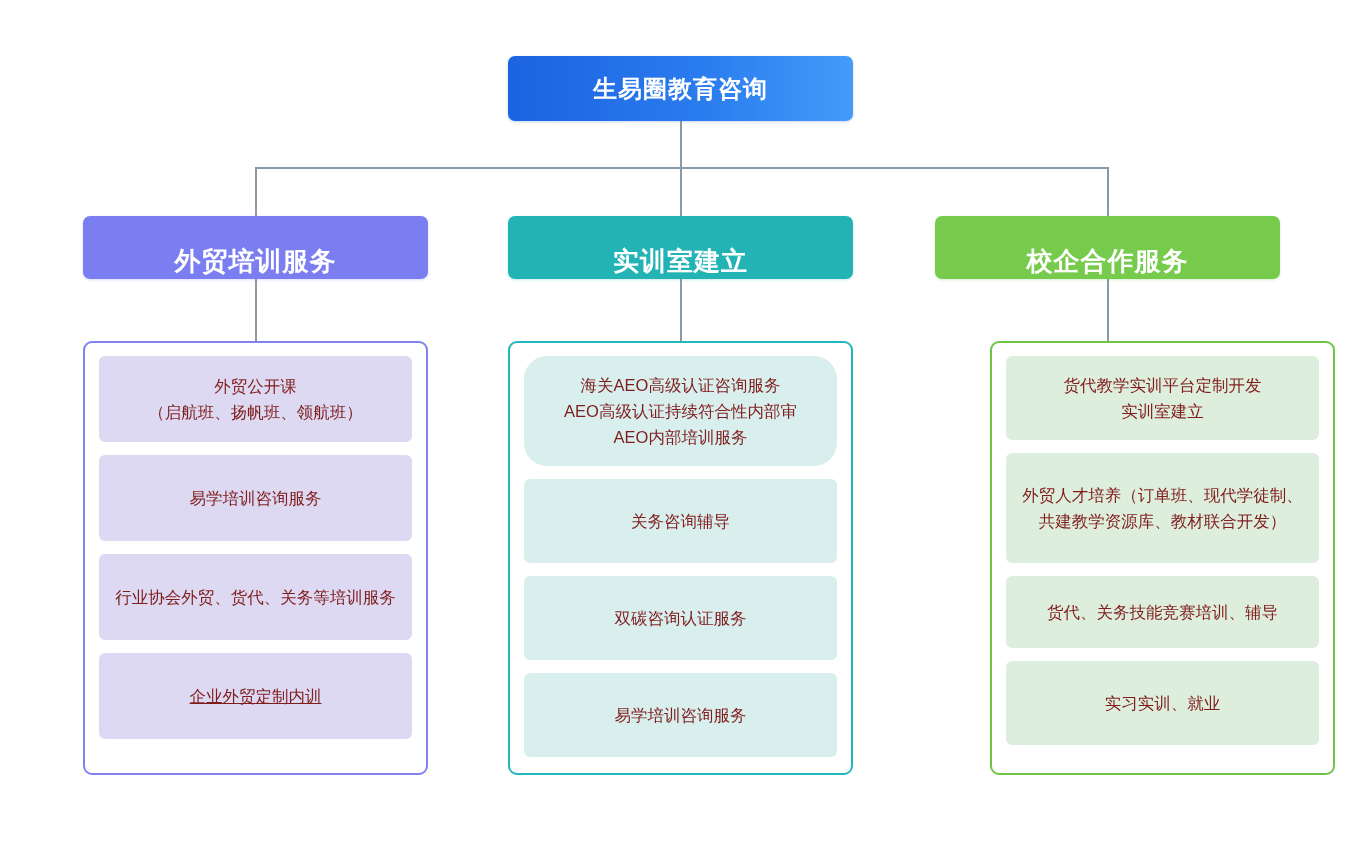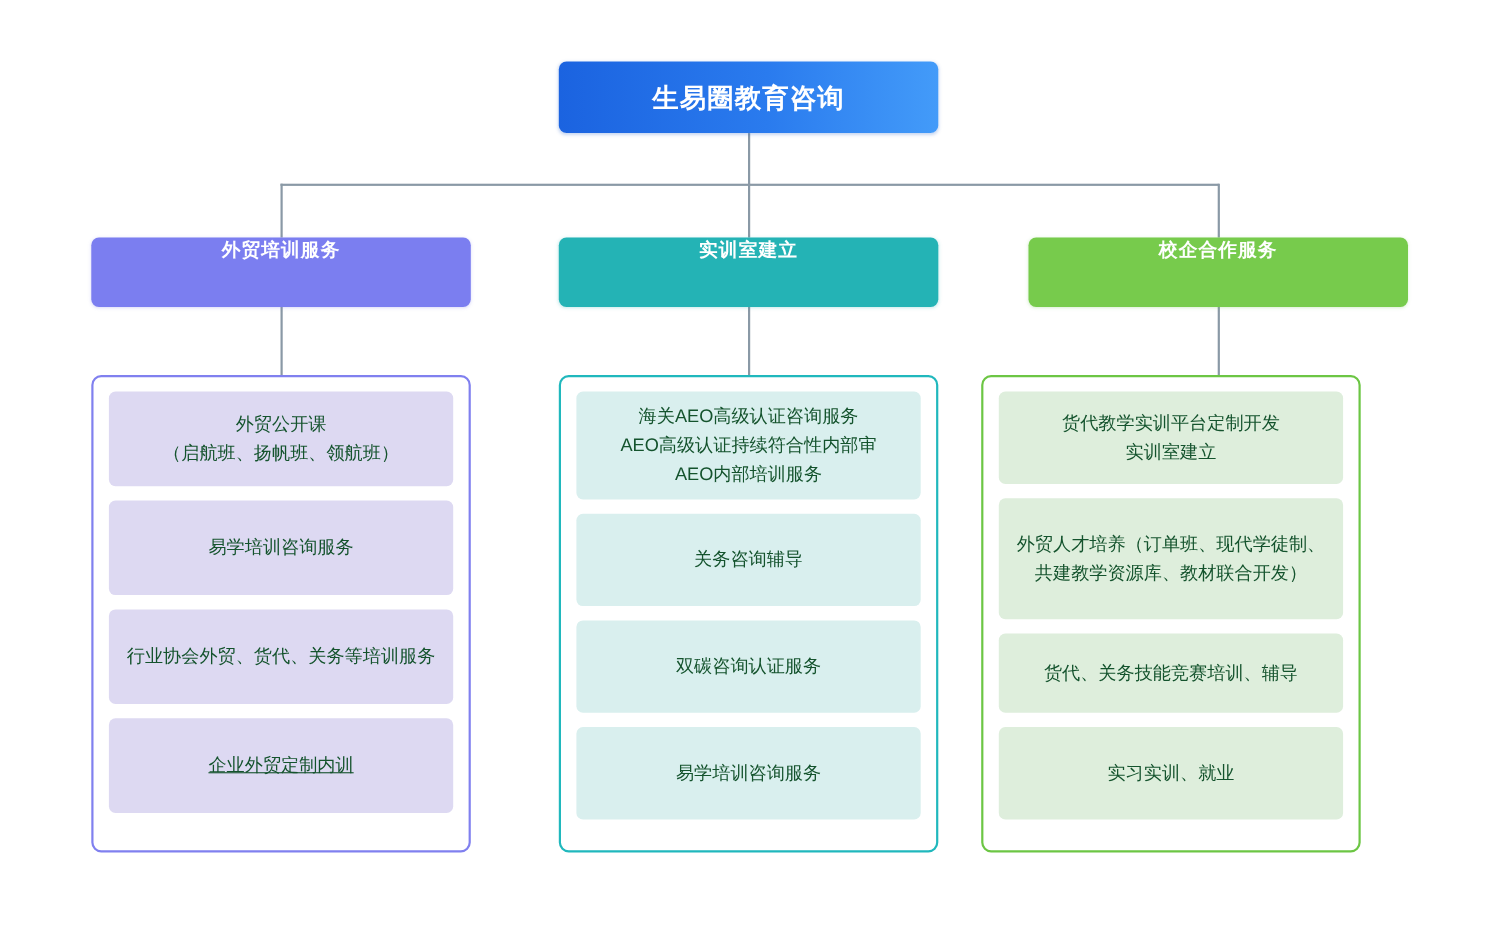--- a/index.html
+++ b/index.html
@@ -64,25 +64,25 @@
   }
   .col-1 { left: 83px; }
   .col-2 { left: 508px; }
   .col-3 { left: 935px; }
 
   .category-header {
     width: 345px;
     height: 63px;
     border-radius: 7px;
     color: #ffffff;
-    font-size: 17px;
+    font-size: 26px;
     font-weight: bold;
     letter-spacing: 1px;
     display: flex;
-    align-items: flex-start;
+    align-items: flex-end;
     justify-content: center;
     box-sizing: border-box;
   }
   .cat-purple { background: #7b7ef0; box-shadow: 0 1px 3px rgba(110,110,230,0.25); }
   .cat-teal   { background: #24b3b5; box-shadow: 0 1px 3px rgba(30,170,175,0.25); }
   .cat-green  { background: #77cb4c; box-shadow: 0 1px 3px rgba(105,190,70,0.25); }
 
   
   .items-container {
     position: absolute;
@@ -98,42 +98,42 @@
     justify-content: flex-start;
     gap: 13px;
     background: #ffffff;
   }
   .box-purple { border-color: #8080ef; }
   .box-teal   { border-color: #20b8bd; }
   .box-green  { border-color: #6cc644; }
 
   .item-card {
     border-radius: 6px;
-    color: #14532d;
+    color: #7f1d1d;
     font-size: 16.5px;
     line-height: 26px;
     text-align: center;
     display: flex;
     align-items: center;
     justify-content: center;
     padding: 8px 10px;
     box-sizing: border-box;
     white-space: pre-line;
   }
   .item-purple { background: #ddd9f2; }
   .item-teal   { background: #d9efee; }
   .item-green  { background: #deeedc; }
 
   
   .col-1 .item-card:nth-child(1) { height: 86px; }
   .col-1 .item-card:nth-child(2) { height: 86px; }
   .col-1 .item-card:nth-child(3) { height: 86px; }
   .col-1 .item-card:nth-child(4) { height: 86px; text-decoration: underline; }
 
-  .col-2 .item-card:nth-child(1) { height: 98px; }
+  .col-2 .item-card:nth-child(1) { height: 110px; border-radius: 23px; }
   .col-2 .item-card:nth-child(2) { height: 84px; }
   .col-2 .item-card:nth-child(3) { height: 84px; }
   .col-2 .item-card:nth-child(4) { height: 84px; }
 
   .col-3 .item-card:nth-child(1) { height: 84px; }
   .col-3 .item-card:nth-child(2) { height: 110px; }
   .col-3 .item-card:nth-child(3) { height: 72px; }
   .col-3 .item-card:nth-child(4) { height: 84px; }
 </style>
 </head>
@@ -185,21 +185,21 @@
     <div class="item-card item-teal">关务咨询辅导</div>
     <div class="item-card item-teal">双碳咨询认证服务</div>
     <div class="item-card item-teal">易学培训咨询服务</div>
   </div>
 
   <div class="column col-3">
     <div class="category-header cat-green">
       <span>校企合作服务</span>
     </div>
   </div>
-  <div class="items-container box-green col-3" style="left:892px;">
+  <div class="items-container box-green col-3" style="left:990px;">
     <div class="item-card item-green">货代教学实训平台定制开发
 实训室建立</div>
     <div class="item-card item-green">外贸人才培养（订单班、现代学徒制、共建教学资源库、教材联合开发）</div>
     <div class="item-card item-green">货代、关务技能竞赛培训、辅导</div>
     <div class="item-card item-green">实习实训、就业</div>
   </div>
 
 </div>
 
 </body></html>

